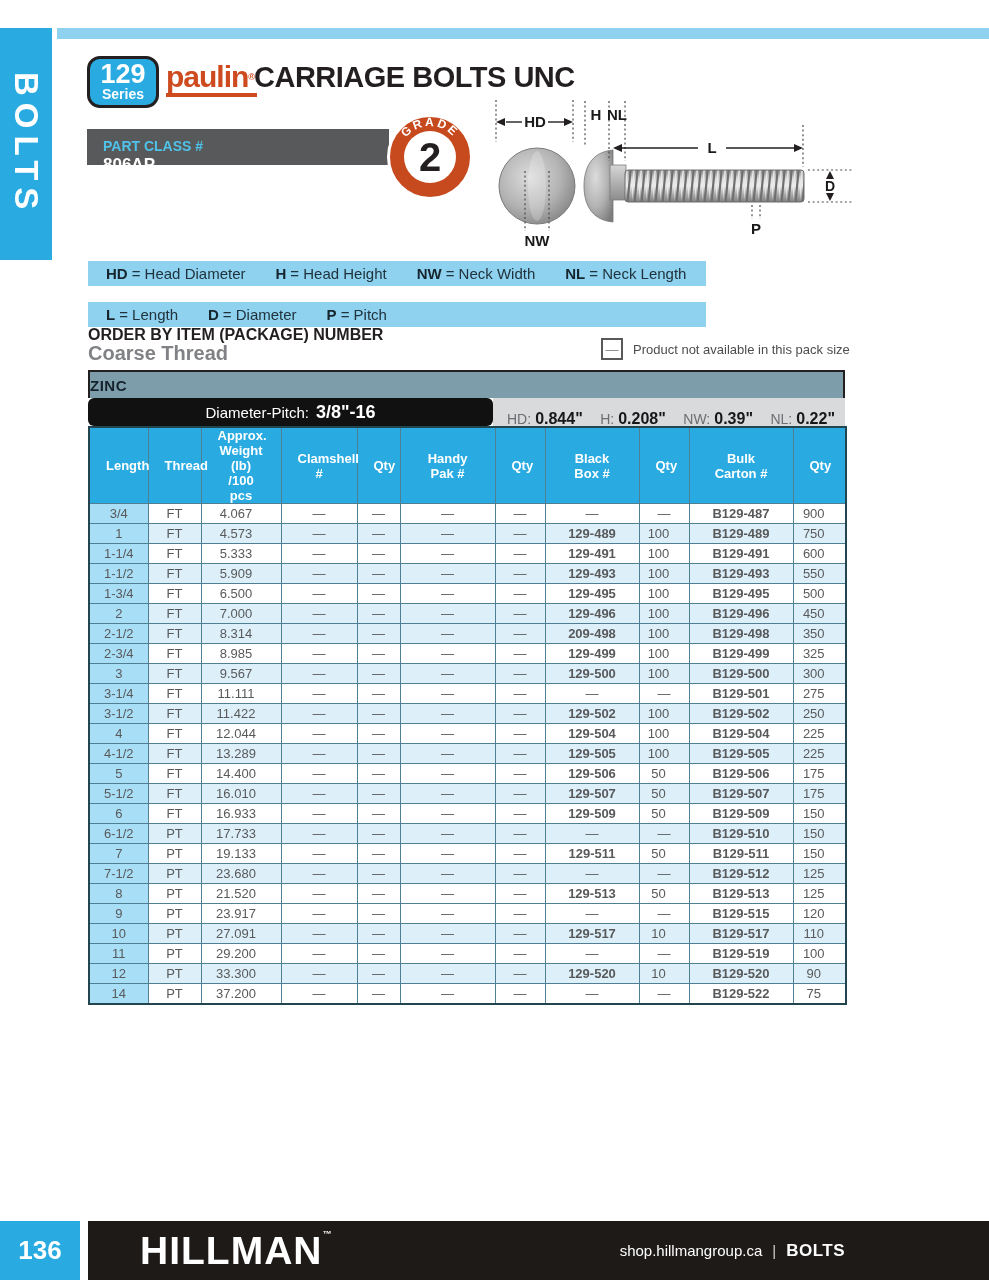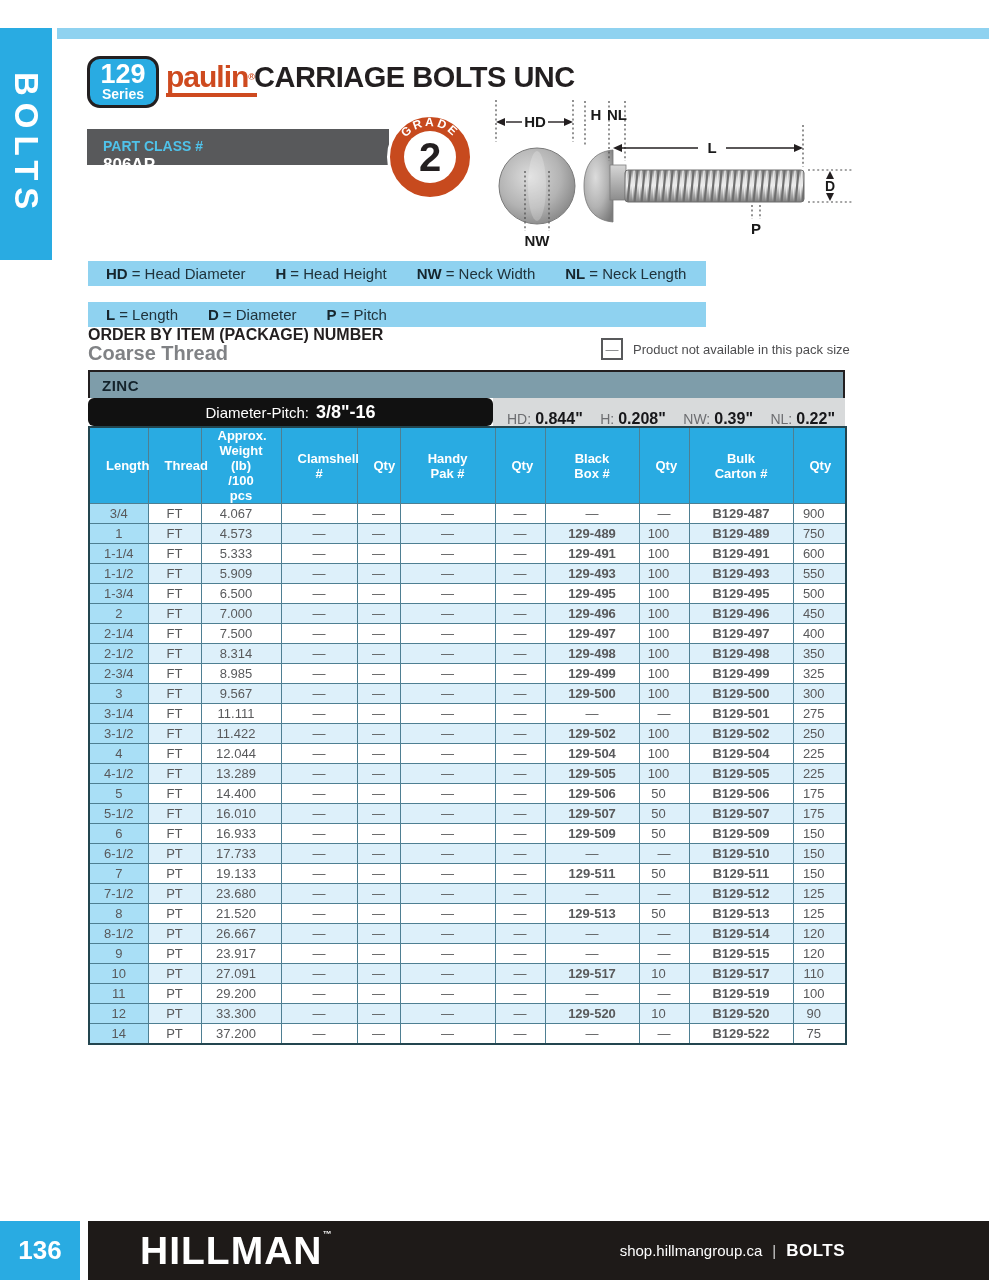--- a/index.html
+++ b/index.html
@@ -41,21 +41,21 @@
   .orderby { position:absolute; left:88px; top:326px; font-size:16px; font-weight:bold; color:#231F20; }
   .coarse { position:absolute; left:88px; top:342px; font-size:20px; font-weight:bold; color:#808285; }
   .navail { position:absolute; left:601px; top:338px; display:flex; align-items:center; gap:10px; }
   .navail .box { width:22px; height:22px; border:2px solid #58595B; display:flex; align-items:center;
                  justify-content:center; color:#808285; font-size:13px; background:#fff; }
   .navail .txt { font-size:13px; color:#4D4D4F; }
 
   
   .twrap { position:absolute; left:88px; top:370px; width:757px; }
   .zinc { height:28px; background:#7E9DAA; border:2px solid #231F20; border-bottom:none;
-          display:flex; align-items:center; padding-left:12px; font-size:15px; font-weight:bold;
+          display:flex; align-items:center; font-size:15px; font-weight:bold;
           color:#14232B; letter-spacing:0.5px; }
   .dp { height:28px; display:flex; }
   .dp .blk { width:405px; background:#111111; color:#fff; display:flex; align-items:center;
              justify-content:center; gap:7px; font-size:15px;border-radius:6px; }
   .dp .blk b { font-size:18px; }
   .dp .gry { flex:1; background:#D8DADB; display:flex; align-items:center; justify-content:space-between;
              padding:14px 10px 0 14px; }
   .dp .pair { display:flex; align-items:baseline; gap:4px; }
   .dp .pair .k { color:#6D6E71; font-size:14px; }
   .dp .pair .v { color:#17171a; font-size:16px; font-weight:bold; }
@@ -347,42 +347,29 @@
             <td class="num">7.000</td>
             <td class="dash">—</td>
             <td class="dash">—</td>
             <td class="dash">—</td>
             <td class="dash">—</td>
             <td class="part">129-496</td>
             <td class="qty">100</td>
             <td class="part">B129-496</td>
             <td class="qty">450</td>
           </tr>
-          <tr>
-            <td class="len">2-1/4</td>
-            <td>FT</td>
-            <td class="num">7.500</td>
-            <td class="dash">—</td>
-            <td class="dash">—</td>
-            <td class="dash">—</td>
-            <td class="dash">—</td>
-            <td class="part">129-497</td>
-            <td class="qty">100</td>
-            <td class="part">B129-497</td>
-            <td class="qty">400</td>
-          </tr>
           <tr class="alt">
             <td class="len">2-1/2</td>
             <td>FT</td>
             <td class="num">8.314</td>
             <td class="dash">—</td>
             <td class="dash">—</td>
             <td class="dash">—</td>
             <td class="dash">—</td>
-            <td class="part">129-498</td>
+            <td class="part">209-498</td>
             <td class="qty">100</td>
             <td class="part">B129-498</td>
             <td class="qty">350</td>
           </tr>
           <tr>
             <td class="len">2-3/4</td>
             <td>FT</td>
             <td class="num">8.985</td>
             <td class="dash">—</td>
             <td class="dash">—</td>
@@ -541,33 +528,20 @@
             <td>PT</td>
             <td class="num">21.520</td>
             <td class="dash">—</td>
             <td class="dash">—</td>
             <td class="dash">—</td>
             <td class="dash">—</td>
             <td class="part">129-513</td>
             <td class="qty">50</td>
             <td class="part">B129-513</td>
             <td class="qty">125</td>
-          </tr>
-          <tr class="alt">
-            <td class="len">8-1/2</td>
-            <td>PT</td>
-            <td class="num">26.667</td>
-            <td class="dash">—</td>
-            <td class="dash">—</td>
-            <td class="dash">—</td>
-            <td class="dash">—</td>
-            <td class="dash">—</td>
-            <td class="dash">—</td>
-            <td class="part">B129-514</td>
-            <td class="qty">120</td>
           </tr>
           <tr>
             <td class="len">9</td>
             <td>PT</td>
             <td class="num">23.917</td>
             <td class="dash">—</td>
             <td class="dash">—</td>
             <td class="dash">—</td>
             <td class="dash">—</td>
             <td class="dash">—</td>

